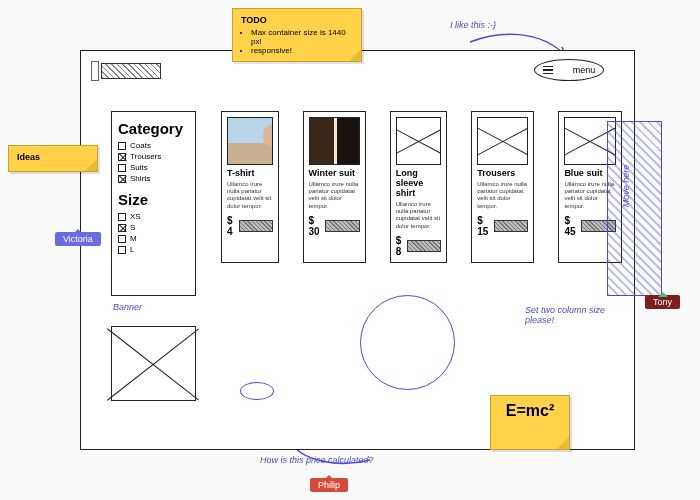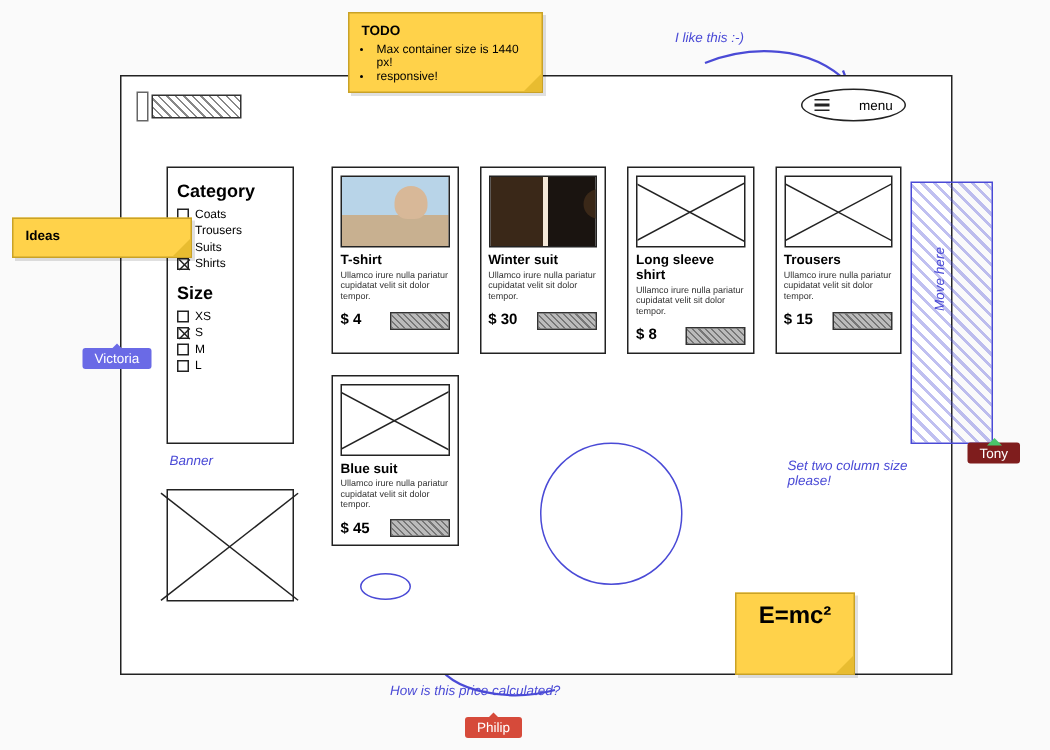--- a/index.html
+++ b/index.html
@@ -45,36 +45,36 @@
   .burger span { width:10px; height:1.5px; background:#222; }
 
   .sidebar {
     position: absolute;
     left: 30px; top: 60px;
     width: 85px; height: 185px;
     border: 1.2px solid #222;
     padding: 8px 6px;
     background:#fff;
   }
-  .sidebar h4 { font-size: 12px; margin-bottom:4px; }
+  .sidebar h4 { font-size: 15px; margin-bottom:4px; }
   .sidebar .optrow { display:flex; align-items:center; gap:4px; margin:2px 0; font-size:8px;}
   .chk { width:8px; height:8px; border:1px solid #222; position:relative; flex-shrink:0;}
   .chk.on::before, .chk.on::after {
     content:""; position:absolute; width:10px; height:1px; background:#222; top:3px; left:-1px;
   }
   .chk.on::before { transform:rotate(45deg);}
   .chk.on::after { transform:rotate(-45deg);}
 
   .grid {
     position: absolute;
     left: 140px; top: 60px;
     width: 380px;
     display: grid;
-    grid-template-columns: repeat(4, 1fr);
-    gap: 14px 14px;
+    grid-template-columns: repeat(5, 1fr);
+    gap: 14px 24px;
   }
   .card {
     border:1.2px solid #222;
     background:#fff;
     padding:5px;
     display:flex; flex-direction:column;
     gap:3px;
   }
   .thumb {
     width:100%; height:48px;
@@ -285,21 +285,21 @@
 
 <div class="note yellow" style="left:232px; top:8px; width:130px;">
   <h5>TODO</h5>
   <ul>
     <li>Max container size is 1440 px!</li>
     <li>responsive!</li>
   </ul>
   <div class="fold"></div>
 </div>
 
-<div class="note yellow" style="left:8px; top:145px; width:120px;">
+<div class="note yellow" style="left:8px; top:145px; width:90px;">
   <h5>Ideas</h5>
   <div class="fold"></div>
 </div>
 
 <div class="note yellow" style="left:490px; top:395px; width:80px; height:55px; font-size:16px; font-weight:bold; display:flex;align-items:flex-start;justify-content:center;">
   <span>E=mc²</span>
   <div class="fold"></div>
 </div>
 
 <div class="circle-mark" style="left:360px; top:295px; width:95px; height:95px;"></div>

